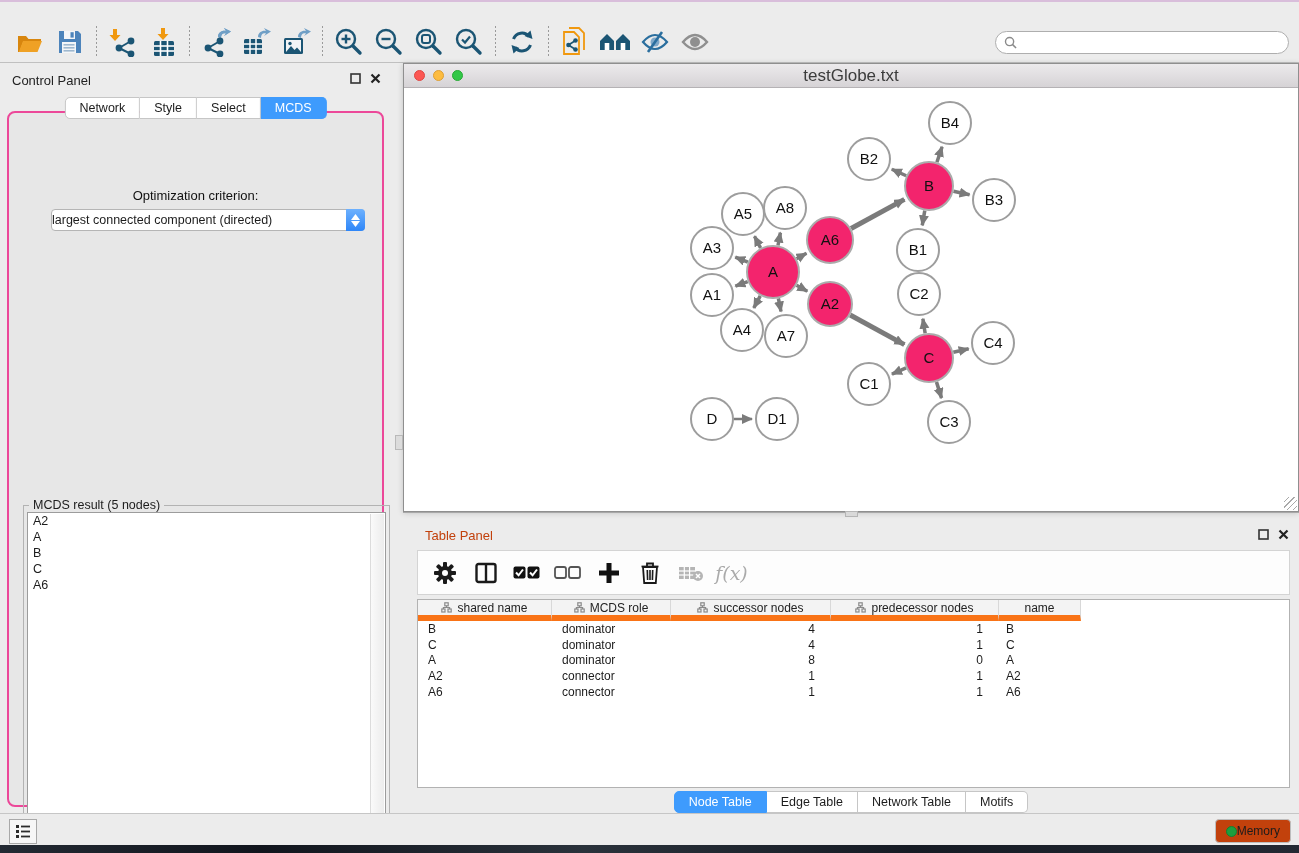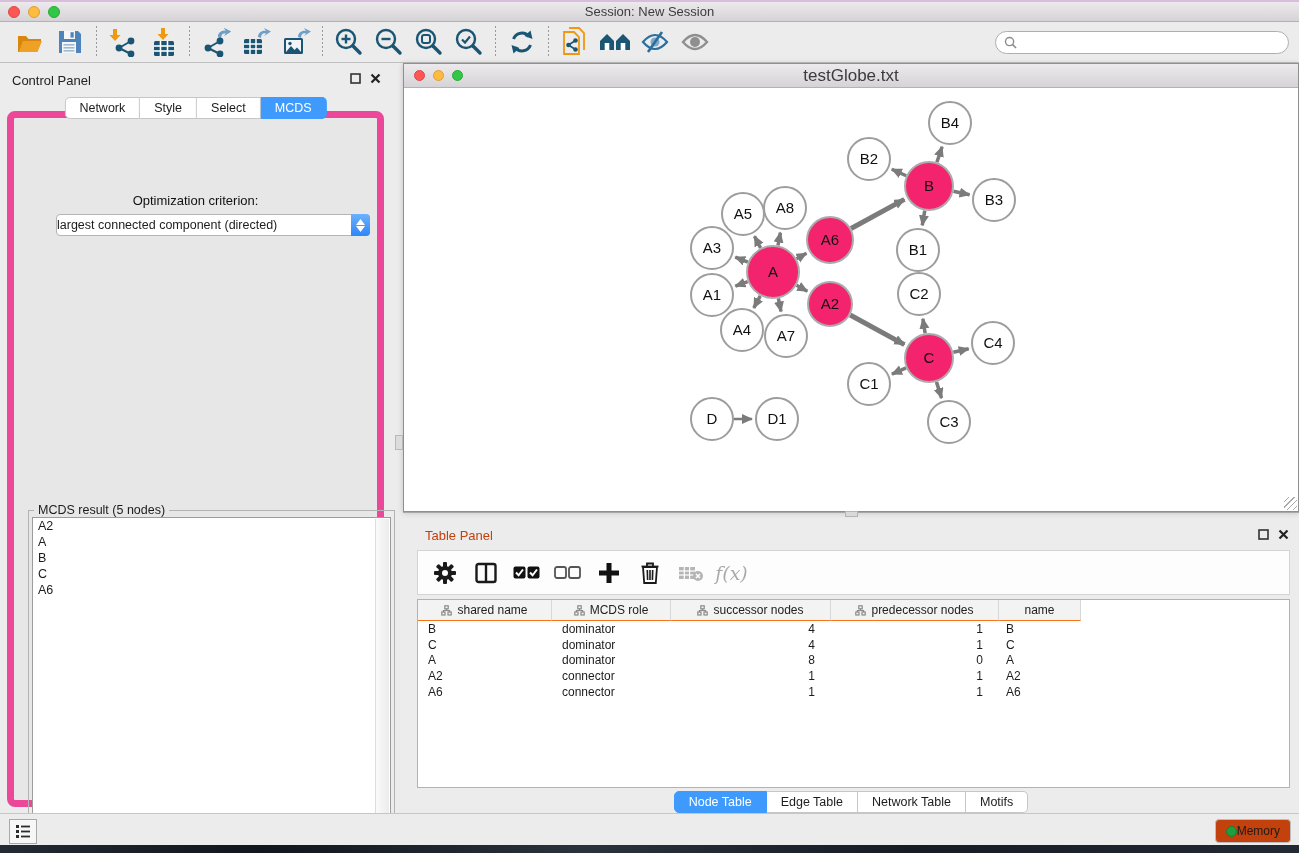--- a/index.html
+++ b/index.html
@@ -38,21 +38,21 @@
   .searchbox input { border:none; outline:none; flex:1; font-size:12px; background:transparent; margin-left:5px; }
 
   
   .panel-head-icons { position:absolute; top:0; right:10px; height:100%; display:flex; align-items:center; gap:9px; }
 
   
   .control-panel { left:0; top:61px; width:391px; height:752px; }
   .cp-title { position:absolute; left:12px; top:10px; font-size:13px; color:#222; }
   .cp-head { position:absolute; left:0; top:0; width:100%; height:30px; }
   .cp-inner { position:absolute; left:7px; top:48px; width:377px; height:696px;
-    background:#e7e7e7; border:7px solid #ec4899; border-radius:8px; }
+    background:#e7e7e7; border:2px solid #ec4899; border-radius:8px; }
   .seg-tabs { position:absolute; top:34px; left:50%; transform:translateX(-50%); display:flex; z-index:3; }
   .seg-tab { height:22px; padding:0 14px; background:#fff; border:1px solid #c6c6c6; border-left:none;
     display:flex; align-items:center; font-size:12.5px; cursor:default; }
   .seg-tab:first-child { border-left:1px solid #c6c6c6; border-radius:5px 0 0 5px; }
   .seg-tab:last-child { border-radius:0 5px 5px 0; }
   .seg-tab.sel { background:#3e9bfd; border-color:#3e9bfd; color:#fff; }
 
   .opt-label { position:absolute; top:75px; width:100%; text-align:center; font-size:13px; color:#111; }
   .dropdown { position:absolute; left:42px; top:96px; width:314px; height:22px; background:#fff;
     border:1px solid #b5b5b5; border-radius:4px; display:flex; align-items:center; }
@@ -87,21 +87,21 @@
   
   .tablepanel { left:403px; top:518px; width:896px; height:295px; }
   .tp-title { position:absolute; left:22px; top:8px; font-size:13px; color:#c2410c; }
   .tp-toolbar { position:absolute; left:14px; top:30px; width:873px; height:45px; background:#fdfdfd;
     border:1px solid #d4d4d4; display:flex; align-items:center; padding-left:8px; gap:4px; }
   .tp-btn { width:37px; height:36px; display:flex; align-items:center; justify-content:center; }
   .fx { font-family:"DejaVu Serif","Liberation Serif",serif; font-style:italic; font-size:19px; color:#aaa; }
 
   .tbl { position:absolute; left:14px; top:79px; width:873px; height:189px; background:#fff; border:1px solid #b2b2b2; }
   .tbl-header { display:flex; height:21px; }
-  .th { background:#f3f3f3; border-right:1px solid #d8d8d8; border-bottom:1px solid #f97316;
+  .th { background:#f3f3f3; border-right:1px solid #d8d8d8; border-bottom:6px solid #f97316;
     display:flex; align-items:center; justify-content:center; gap:5px; font-size:12px; color:#222; }
   .tbl-row { display:flex; height:15.8px; align-items:center; }
   .td { font-size:12px; white-space:nowrap; overflow:hidden; }
   .td.num { text-align:right; }
 
   .tbl-tabs { position:absolute; left:0; top:271px; width:100%; display:flex; justify-content:center; }
 
   
   .statusbar { left:0; top:811px; width:100%; height:32px; background:#ececec; border-top:1px solid #c6c6c6; }
   .sb-listbtn { position:absolute; left:9px; top:5px; width:28px; height:25px; background:#f7f7f7;
@@ -112,28 +112,20 @@
 
   svg { display:block; }
 </style>
 </head>
 <body>
 
 <div class="abs wall-top"></div>
 
 <div class="abs app">
 
-  <div class="abs titlebar">
-    <div class="lights">
-      <div class="light red"></div>
-      <div class="light yellow"></div>
-      <div class="light green"></div>
-    </div>
-    <div class="title">Session: New Session</div>
-  </div>
 
   <div class="abs toolbar">
     <div class="tb-btn">
       <svg width="30" height="26" viewBox="0 0 30 26">
         <path d="M3 7h8l2.5 3H26v2H8.5L4.5 23H3z" fill="#d8860e"></path>
         <path d="M8 12h19l-4.5 11H3.8z" fill="#efa125"></path>
       </svg>
     </div>
     <div class="tb-btn">
       <svg width="26" height="26" viewBox="0 0 26 26">

